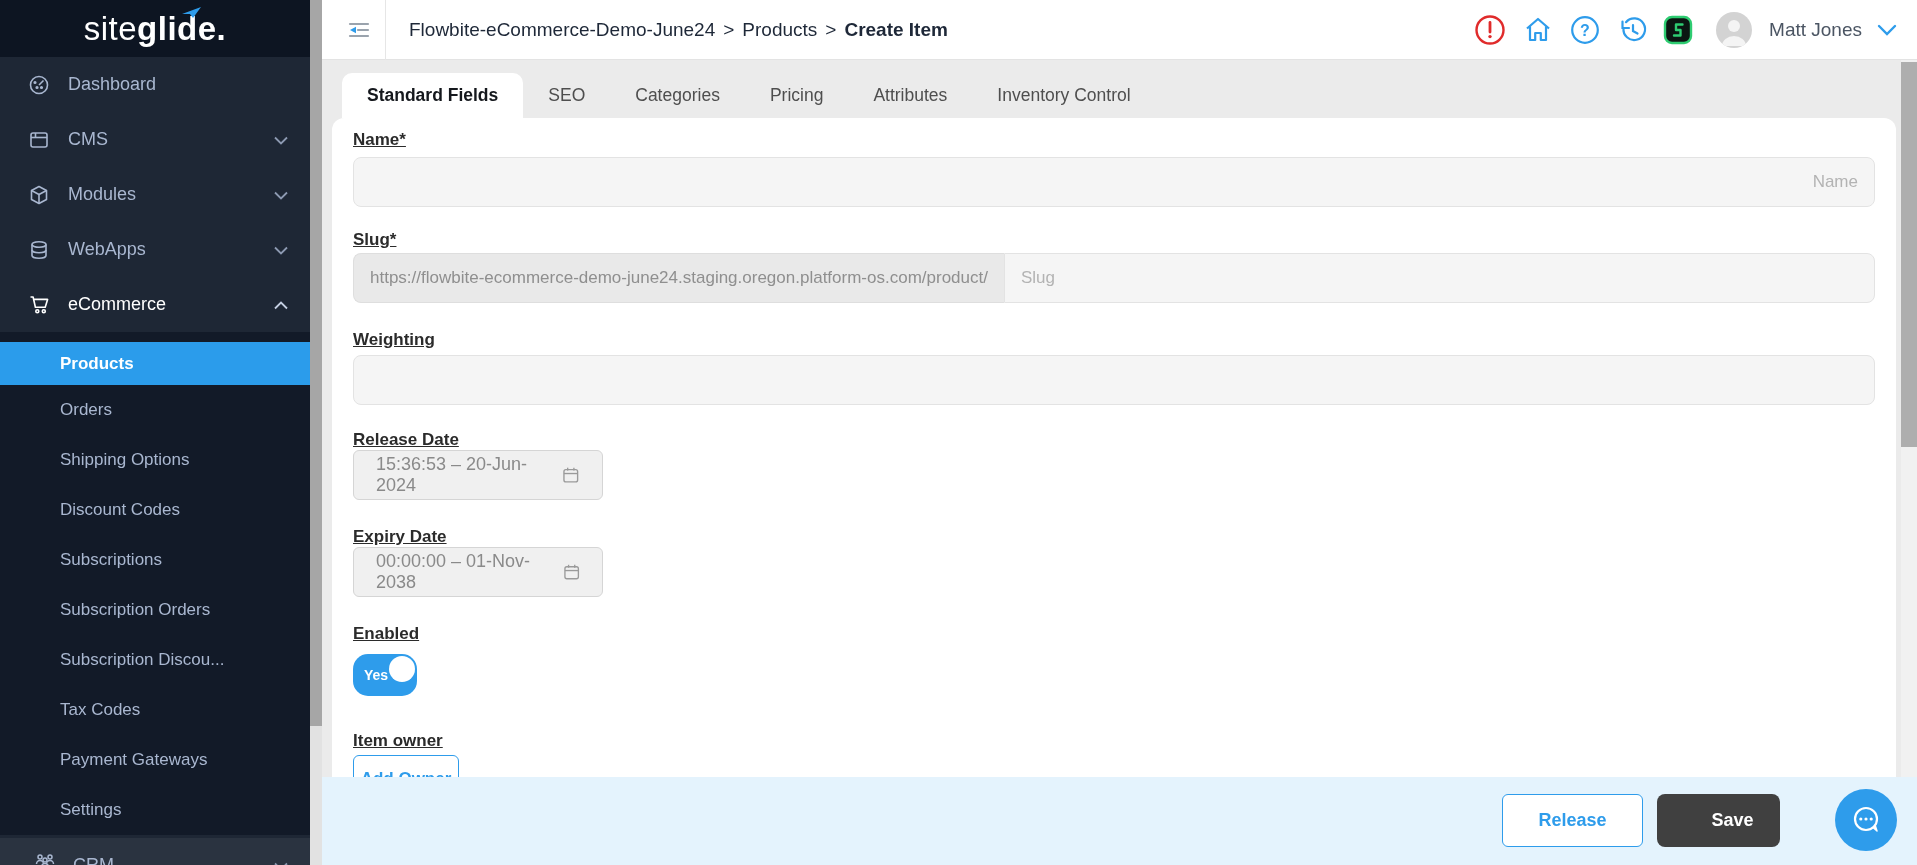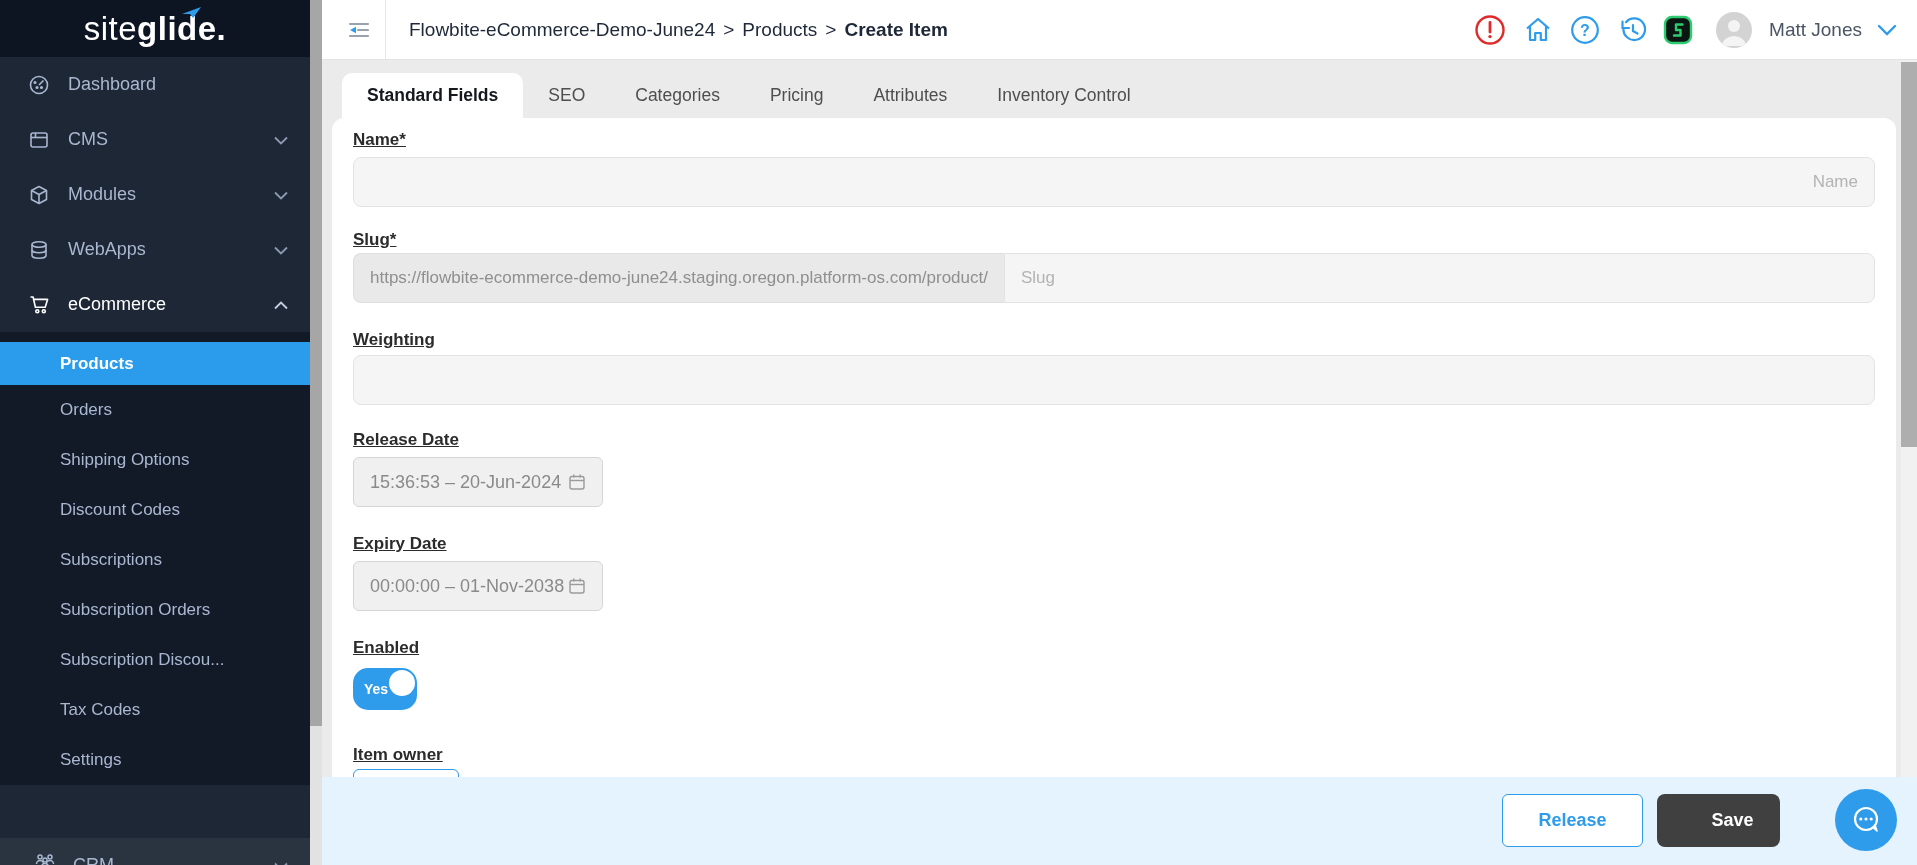--- a/index.html
+++ b/index.html
@@ -66,23 +66,23 @@
                 font-family:"Liberation Sans", sans-serif;text-align:right; }
   .text-input::placeholder { color:#b3b3b3; }
   .slug-row { margin-top:3px; display:flex; width:100%; height:50px; }
   .slug-prefix { background:#e9e9e9; border:1px solid #dedede; border-right:none; border-radius:8px 0 0 8px;
                  display:flex; align-items:center; padding:0 16px; font-size:17px; color:#8f8f8f;
                  white-space:nowrap; }
   .slug-input { flex:1; height:50px; background:#f5f5f5; border:1px solid #e3e3e3; border-radius:0 8px 8px 0;
                 padding:0 16px; font-size:17px; color:#444; font-family:"Liberation Sans", sans-serif; }
   .slug-input::placeholder { color:#b3b3b3; }
   .weighting-input { margin-top:5px; }
-  .date-box { margin-top:7px; width:250px; height:50px; background:#f0f0f0; border:1px solid #d5d5d5;
+  .date-box { margin-top:0; width:250px; height:50px; background:#f0f0f0; border:1px solid #d5d5d5;
               border-radius:6px; display:flex; align-items:center; justify-content:space-between;
-              padding:0 16px; font-size:18px; color:#8a8a8a; cursor:pointer; }
+              padding:0 22px; font-size:18px; color:#8a8a8a; cursor:pointer; }
   .toggle { margin-top:10px; width:64px; height:42px; background:#2e9ceb; border-radius:15px;
             position:relative; display:flex; align-items:center; cursor:pointer; }
   .toggle .t-lbl { color:#fff; font-size:14px; font-weight:700; margin-left:11px; }
   .toggle .knob { position:absolute; right:2px; top:2px; width:26px; height:26px; border-radius:50%;
                   background:#fff; }
   .add-owner-btn { margin-top:4px; width:106px; height:48px; background:#fff; border:1px solid #2e9ceb;
                    border-radius:6px; color:#2e9ceb; font-size:17px; font-weight:600; cursor:pointer;
                    font-family:"Liberation Sans", sans-serif; }
 
   
@@ -210,20 +210,23 @@
             <span>Subscriptions</span>
           </div>
         <div class="sub-item">
             <span>Subscription Orders</span>
           </div>
         <div class="sub-item">
             <span>Subscription Discou...</span>
           </div>
         <div class="sub-item">
             <span>Tax Codes</span>
+          </div>
+        <div class="sub-item">
+            <span>Payment Gateways</span>
           </div>
         <div class="sub-item">
             <span>Settings</span>
           </div>
       </div>
     </nav>
 
     <div class="crm-row">
       <span class="ico">
         <svg width="24" height="24" viewBox="0 0 24 24" fill="none" stroke="#a9b7d0" stroke-width="1.5">

